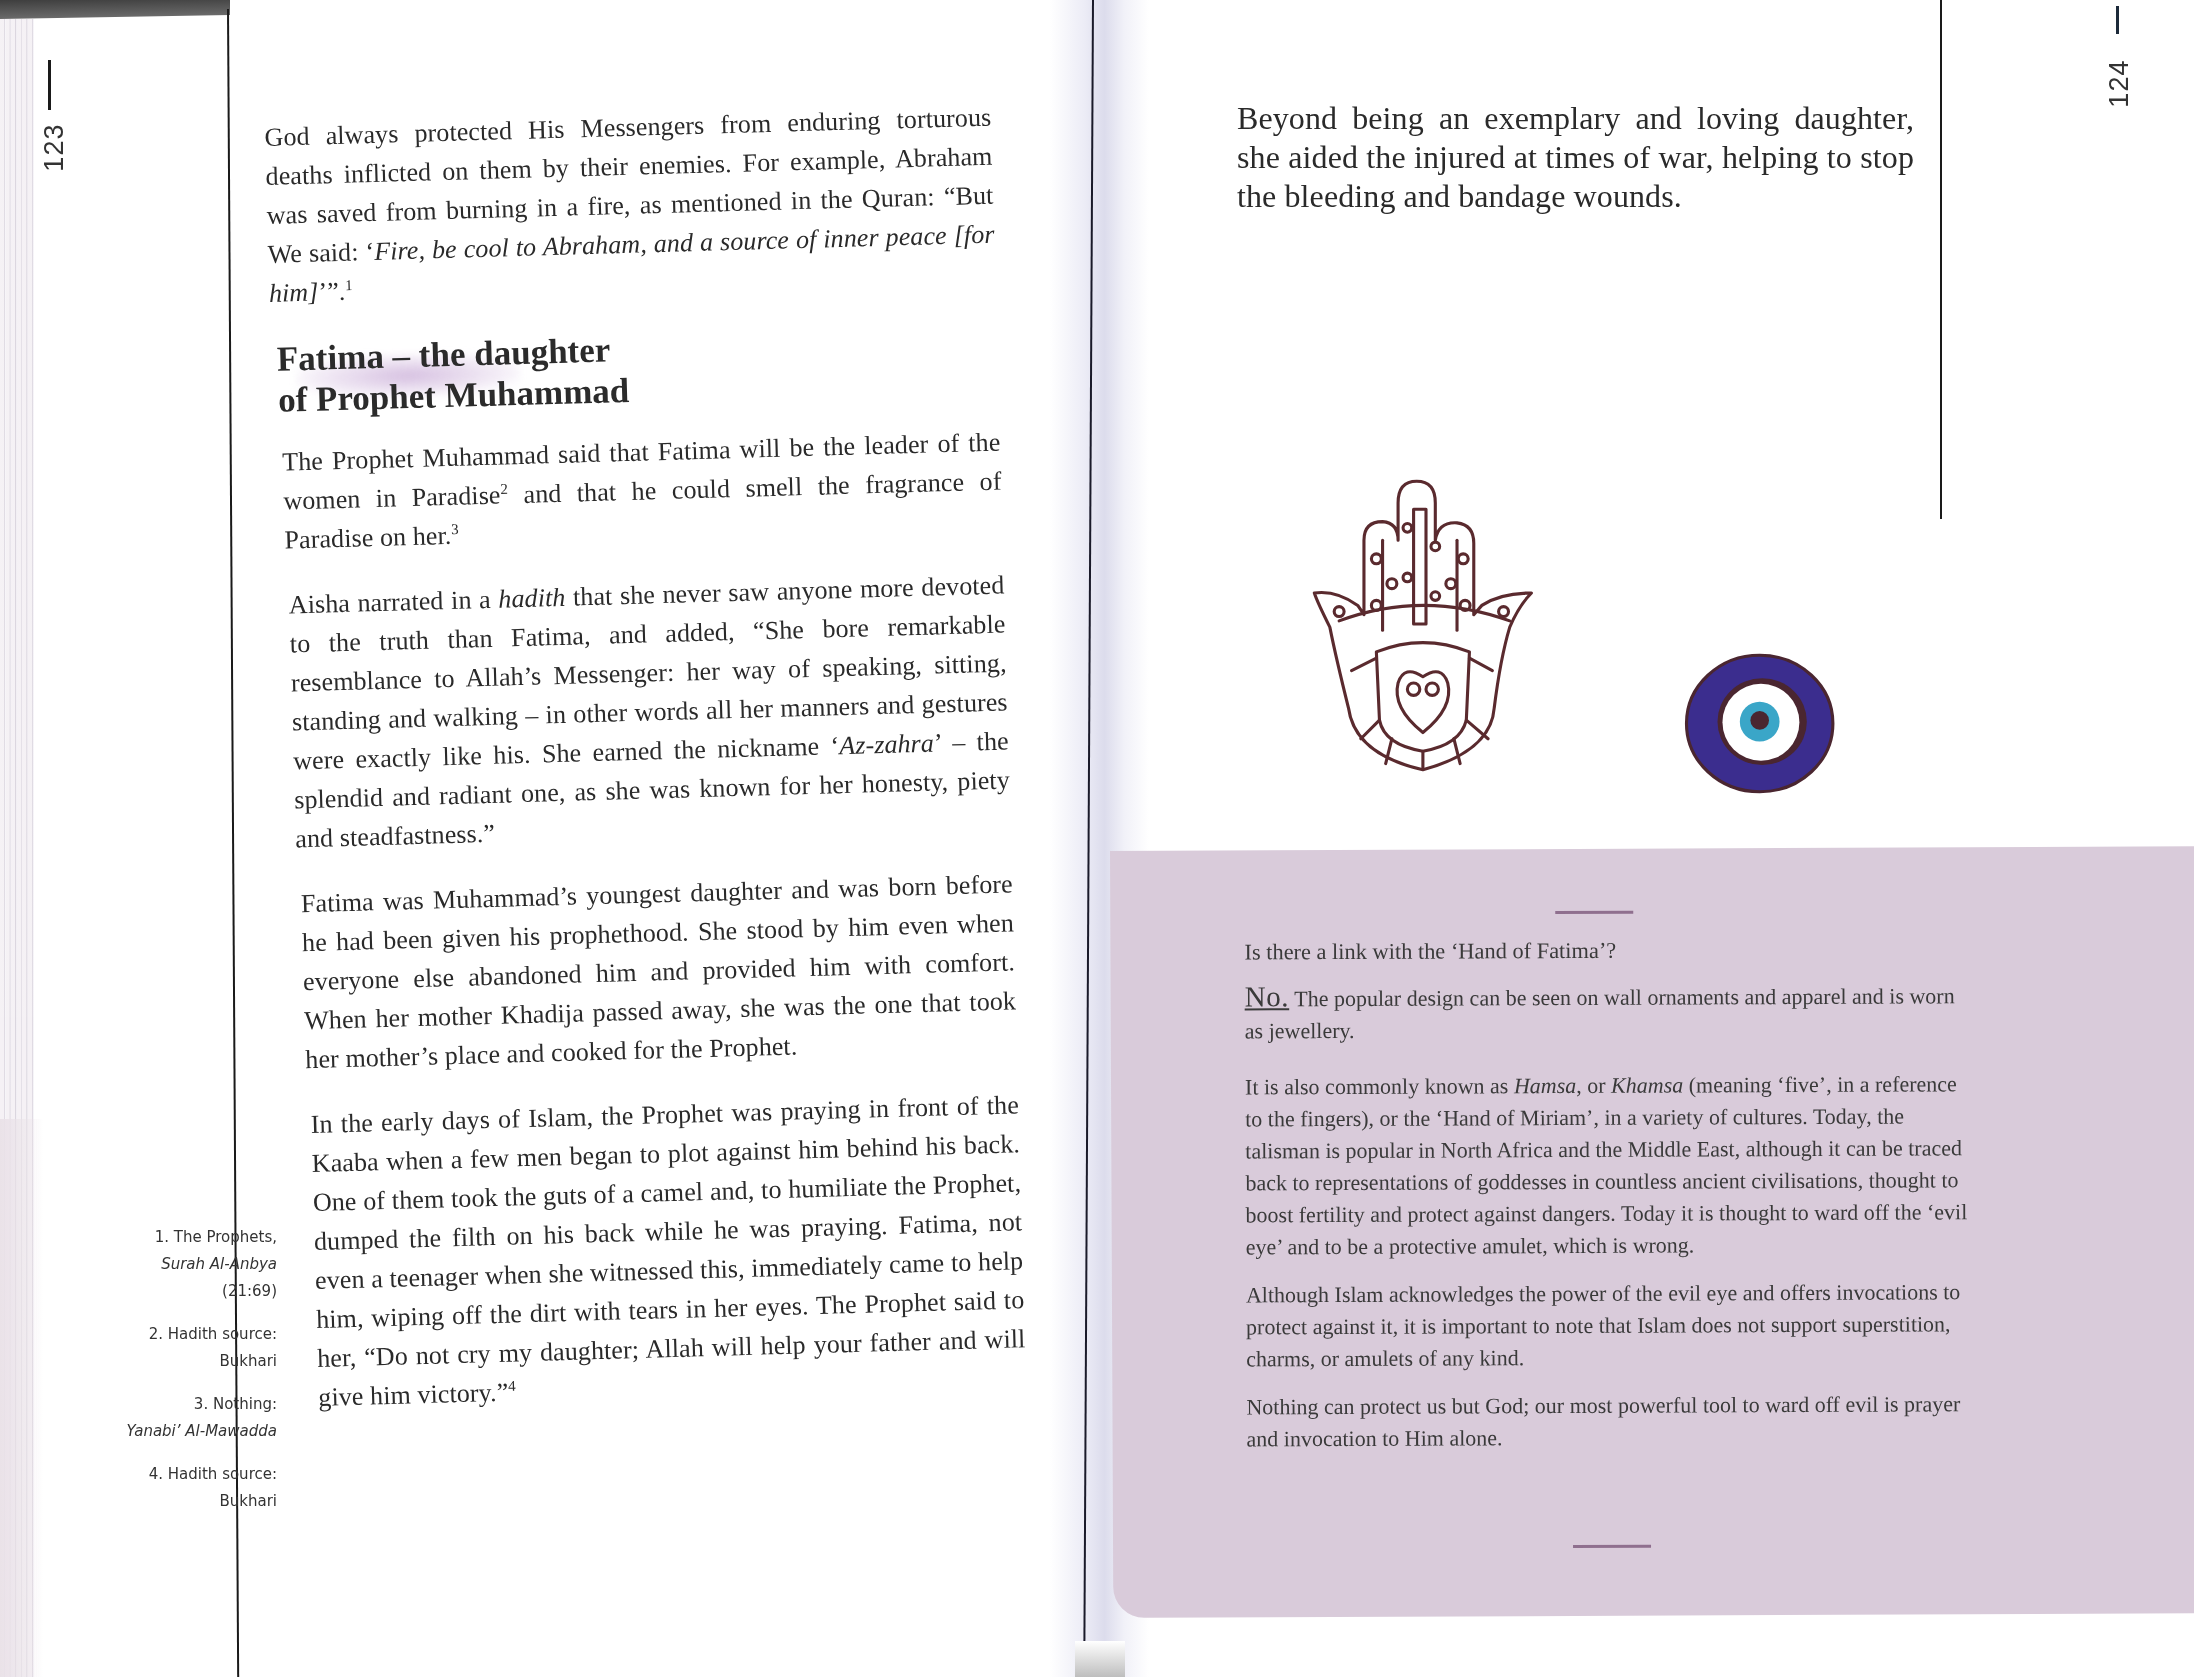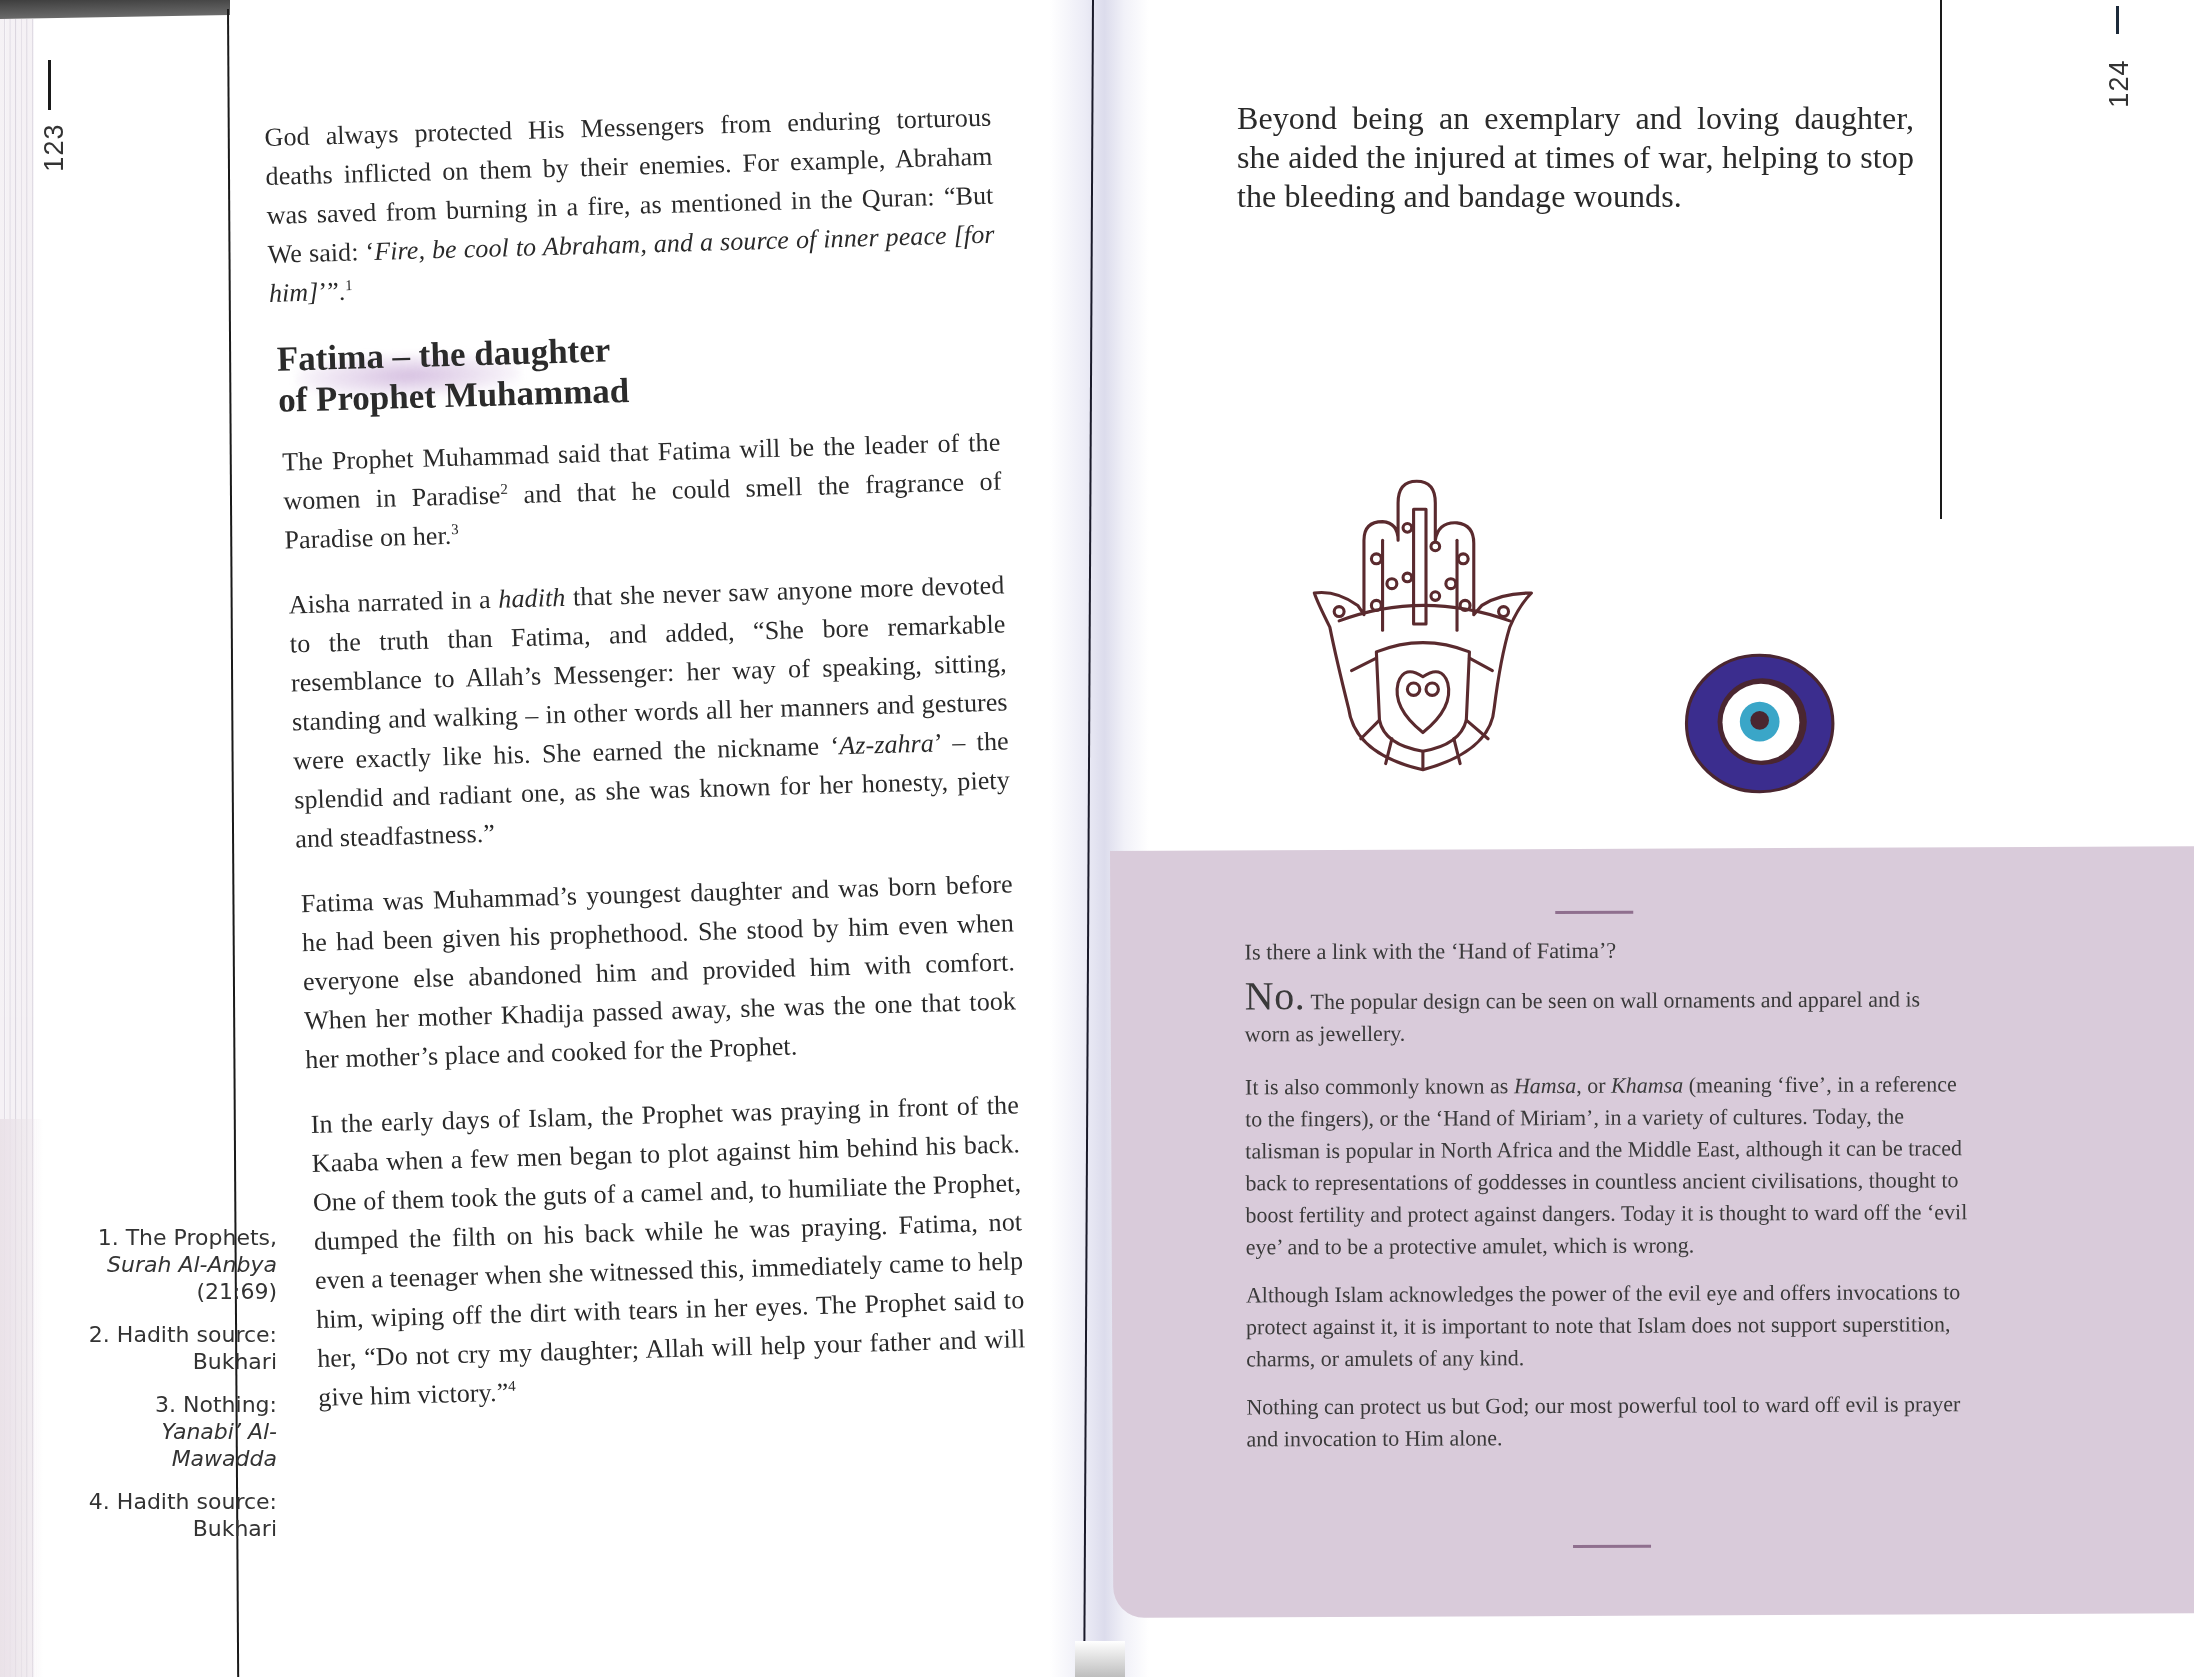--- a/index.html
+++ b/index.html
@@ -55,21 +55,21 @@
     line-height: 41px; margin: 21px 0 22.4px 6.2px; color: #2b2b2b; position: relative;
   }
   .highlight {
     position: absolute; left: 18.6px; top: 18.6px; width: 224px; height: 43px;
     background: radial-gradient(ellipse at center, rgba(180,140,200,0.55), rgba(200,170,215,0.2) 60%, rgba(255,255,255,0) 80%);
     filter: blur(3.7px); z-index: -1;
   }
 
   .footnotes {
     position: absolute; left: 81px; top: 1224px; width: 196px;
-    font-family: "DejaVu Sans", "Liberation Sans", sans-serif; font-size: 22px;
+    font-family: "DejaVu Sans", "Liberation Sans", sans-serif; font-size: 15px;
     line-height: 27px; color: #333; text-align: right;
   }
   .fn { margin-bottom: 16px; }
   .fn i { font-style: italic; }
 
   
   .gutter {
     position: absolute; left: 1050px; top: 0; width: 99px; height: 1677px;
     background: linear-gradient(90deg, #ffffff 0%, #ececf6 35%, #dcdcec 55%, #f1f1f8 75%, #ffffff 100%);
   }
@@ -100,21 +100,21 @@
     background: #d9cbda;
     border-bottom-left-radius: 31px;
     transform: rotate(-0.25deg); transform-origin: left top;
   }
   .callout-inner { position: absolute; left: 134px; top: 0; width: 721px; color: #3a3a3a; }
   .callout-rule { position: absolute; width: 78px; height: 2.5px; background: #8f6f8e; }
   .callout-rule.top { left: 311px; top: 62px; }
   .callout-rule.bottom { left: 326px; top: 696px; }
   .callout-q { position: absolute; top: 87px; left: 0; font-size: 22.4px; line-height: 30px; }
   .callout-answer { position: absolute; top: 130px; left: 0; width: 721px; font-size: 22px; line-height: 32px; }
-  .no-word { font-size: 40px; letter-spacing: 0.6px; }
+  .no-word { font-size: 29px; letter-spacing: 0.6px; text-decoration: underline; }
   .callout-p { font-size: 22px; line-height: 32px; margin: 0 0 16px 0; }
   .callout-p i { font-style: italic; }
   .callout-body { position: absolute; top: 221px; left: 0; width: 730px; }
 </style>
 </head>
 <body>
 
 <div class="topbar"></div>
 <div class="page-edges"></div>
 

